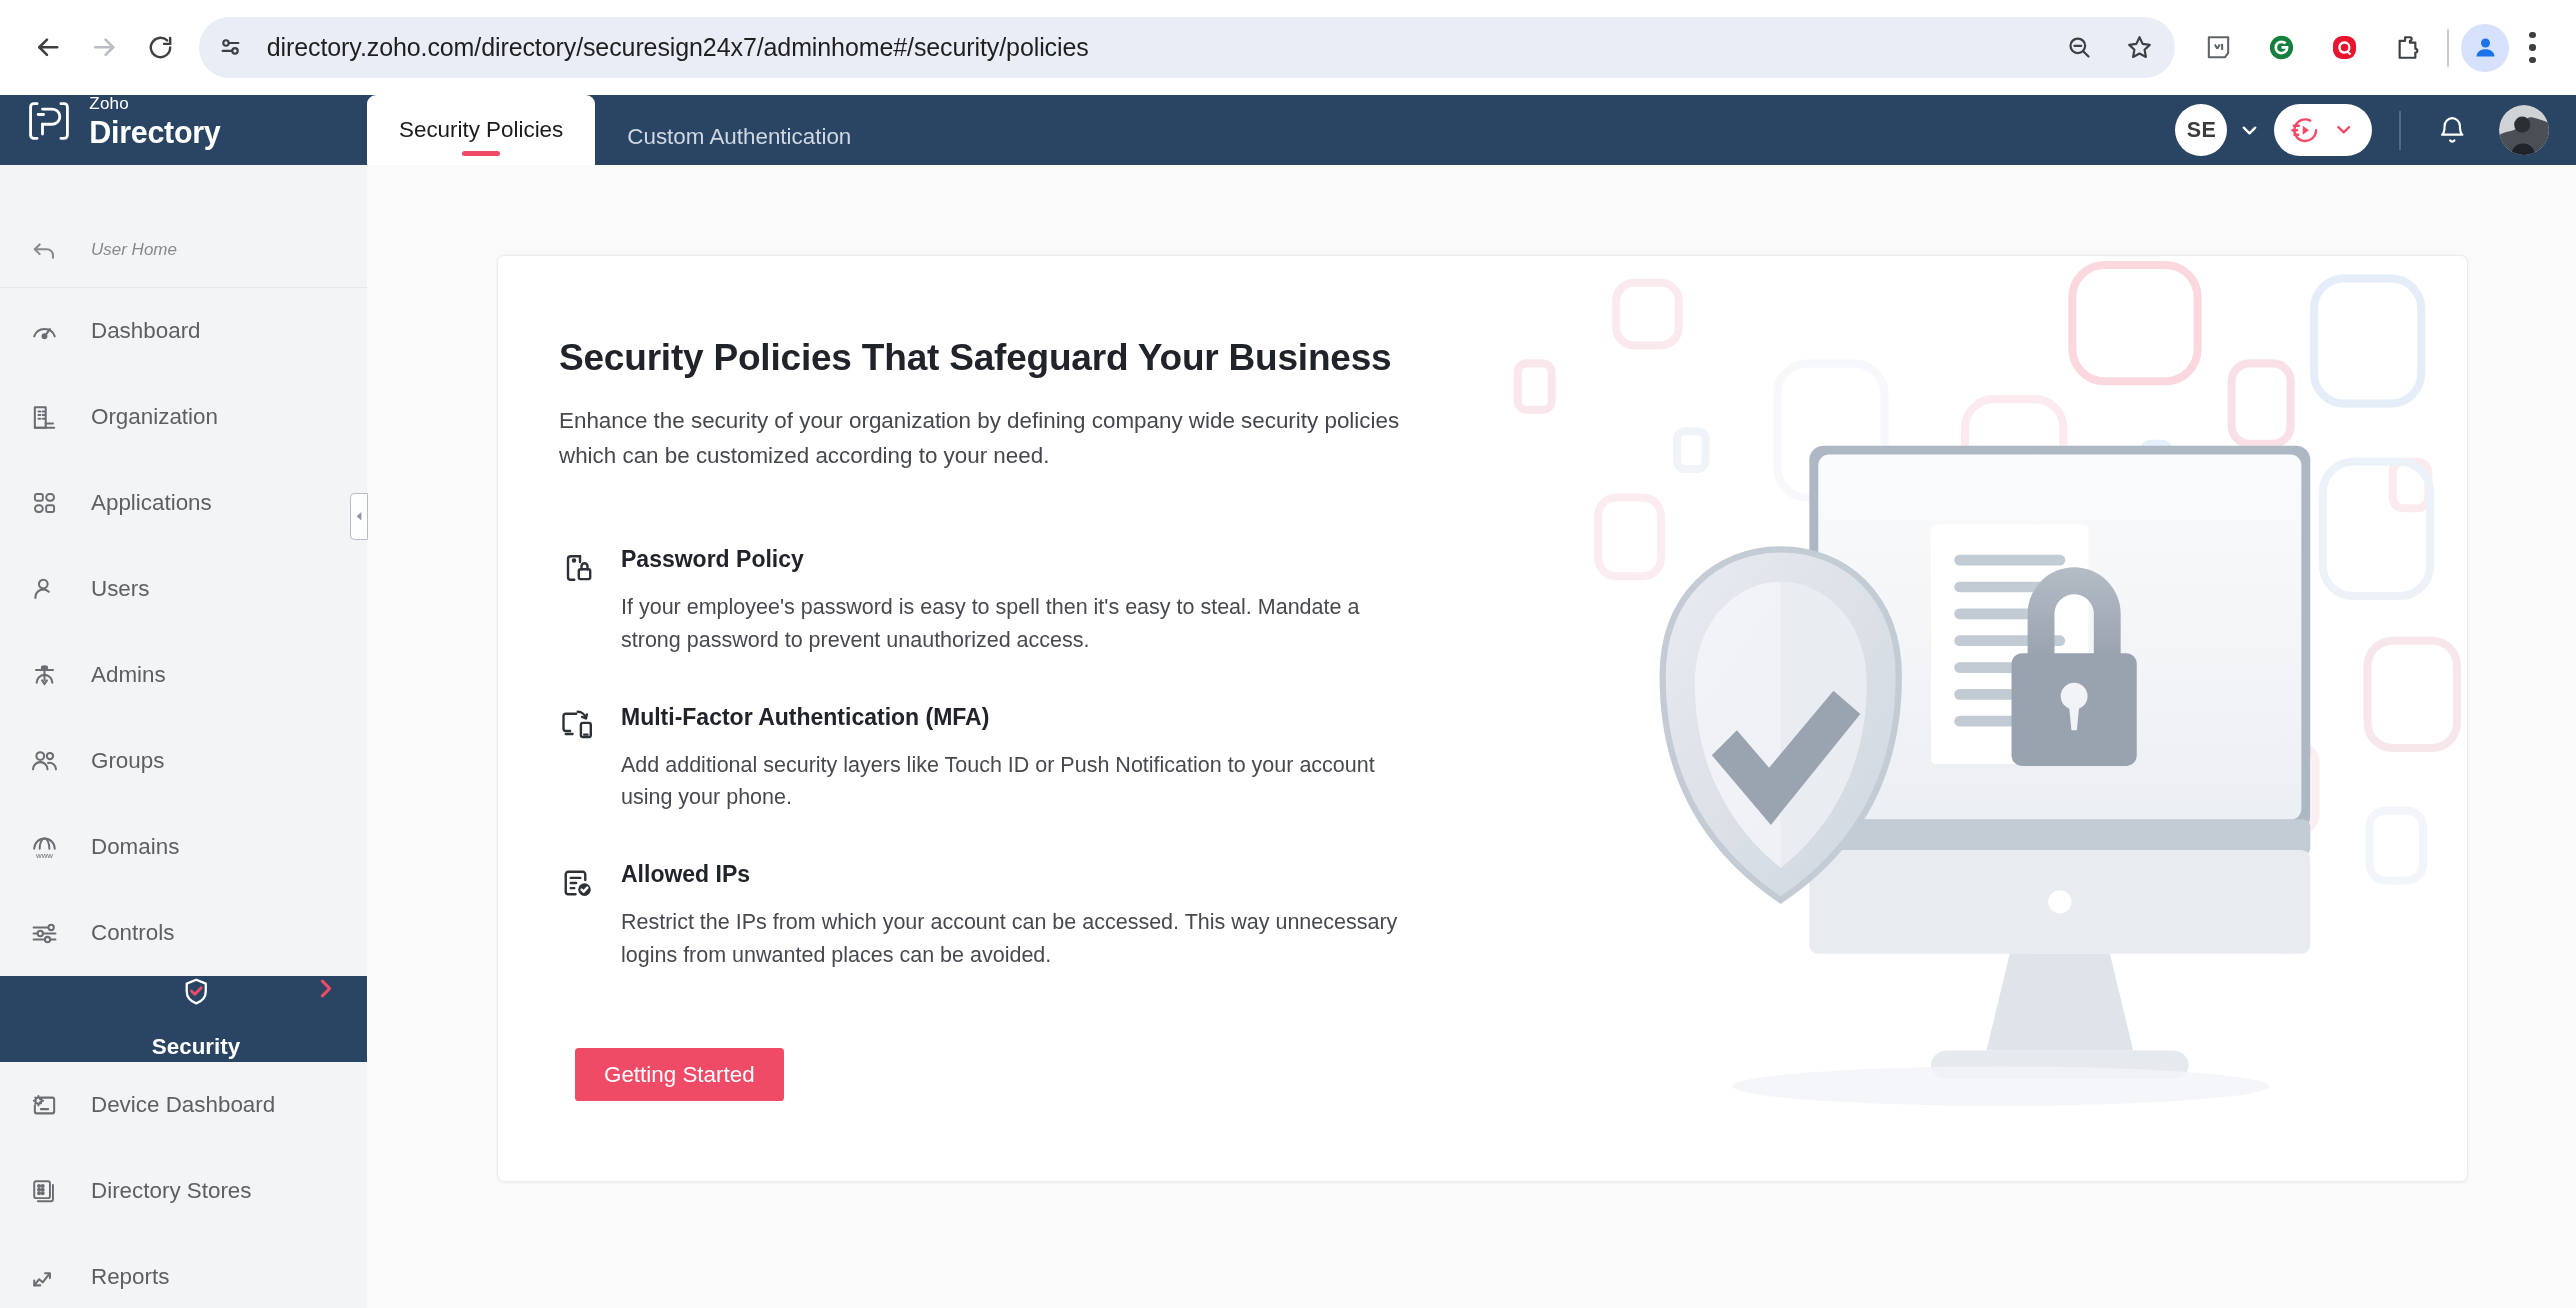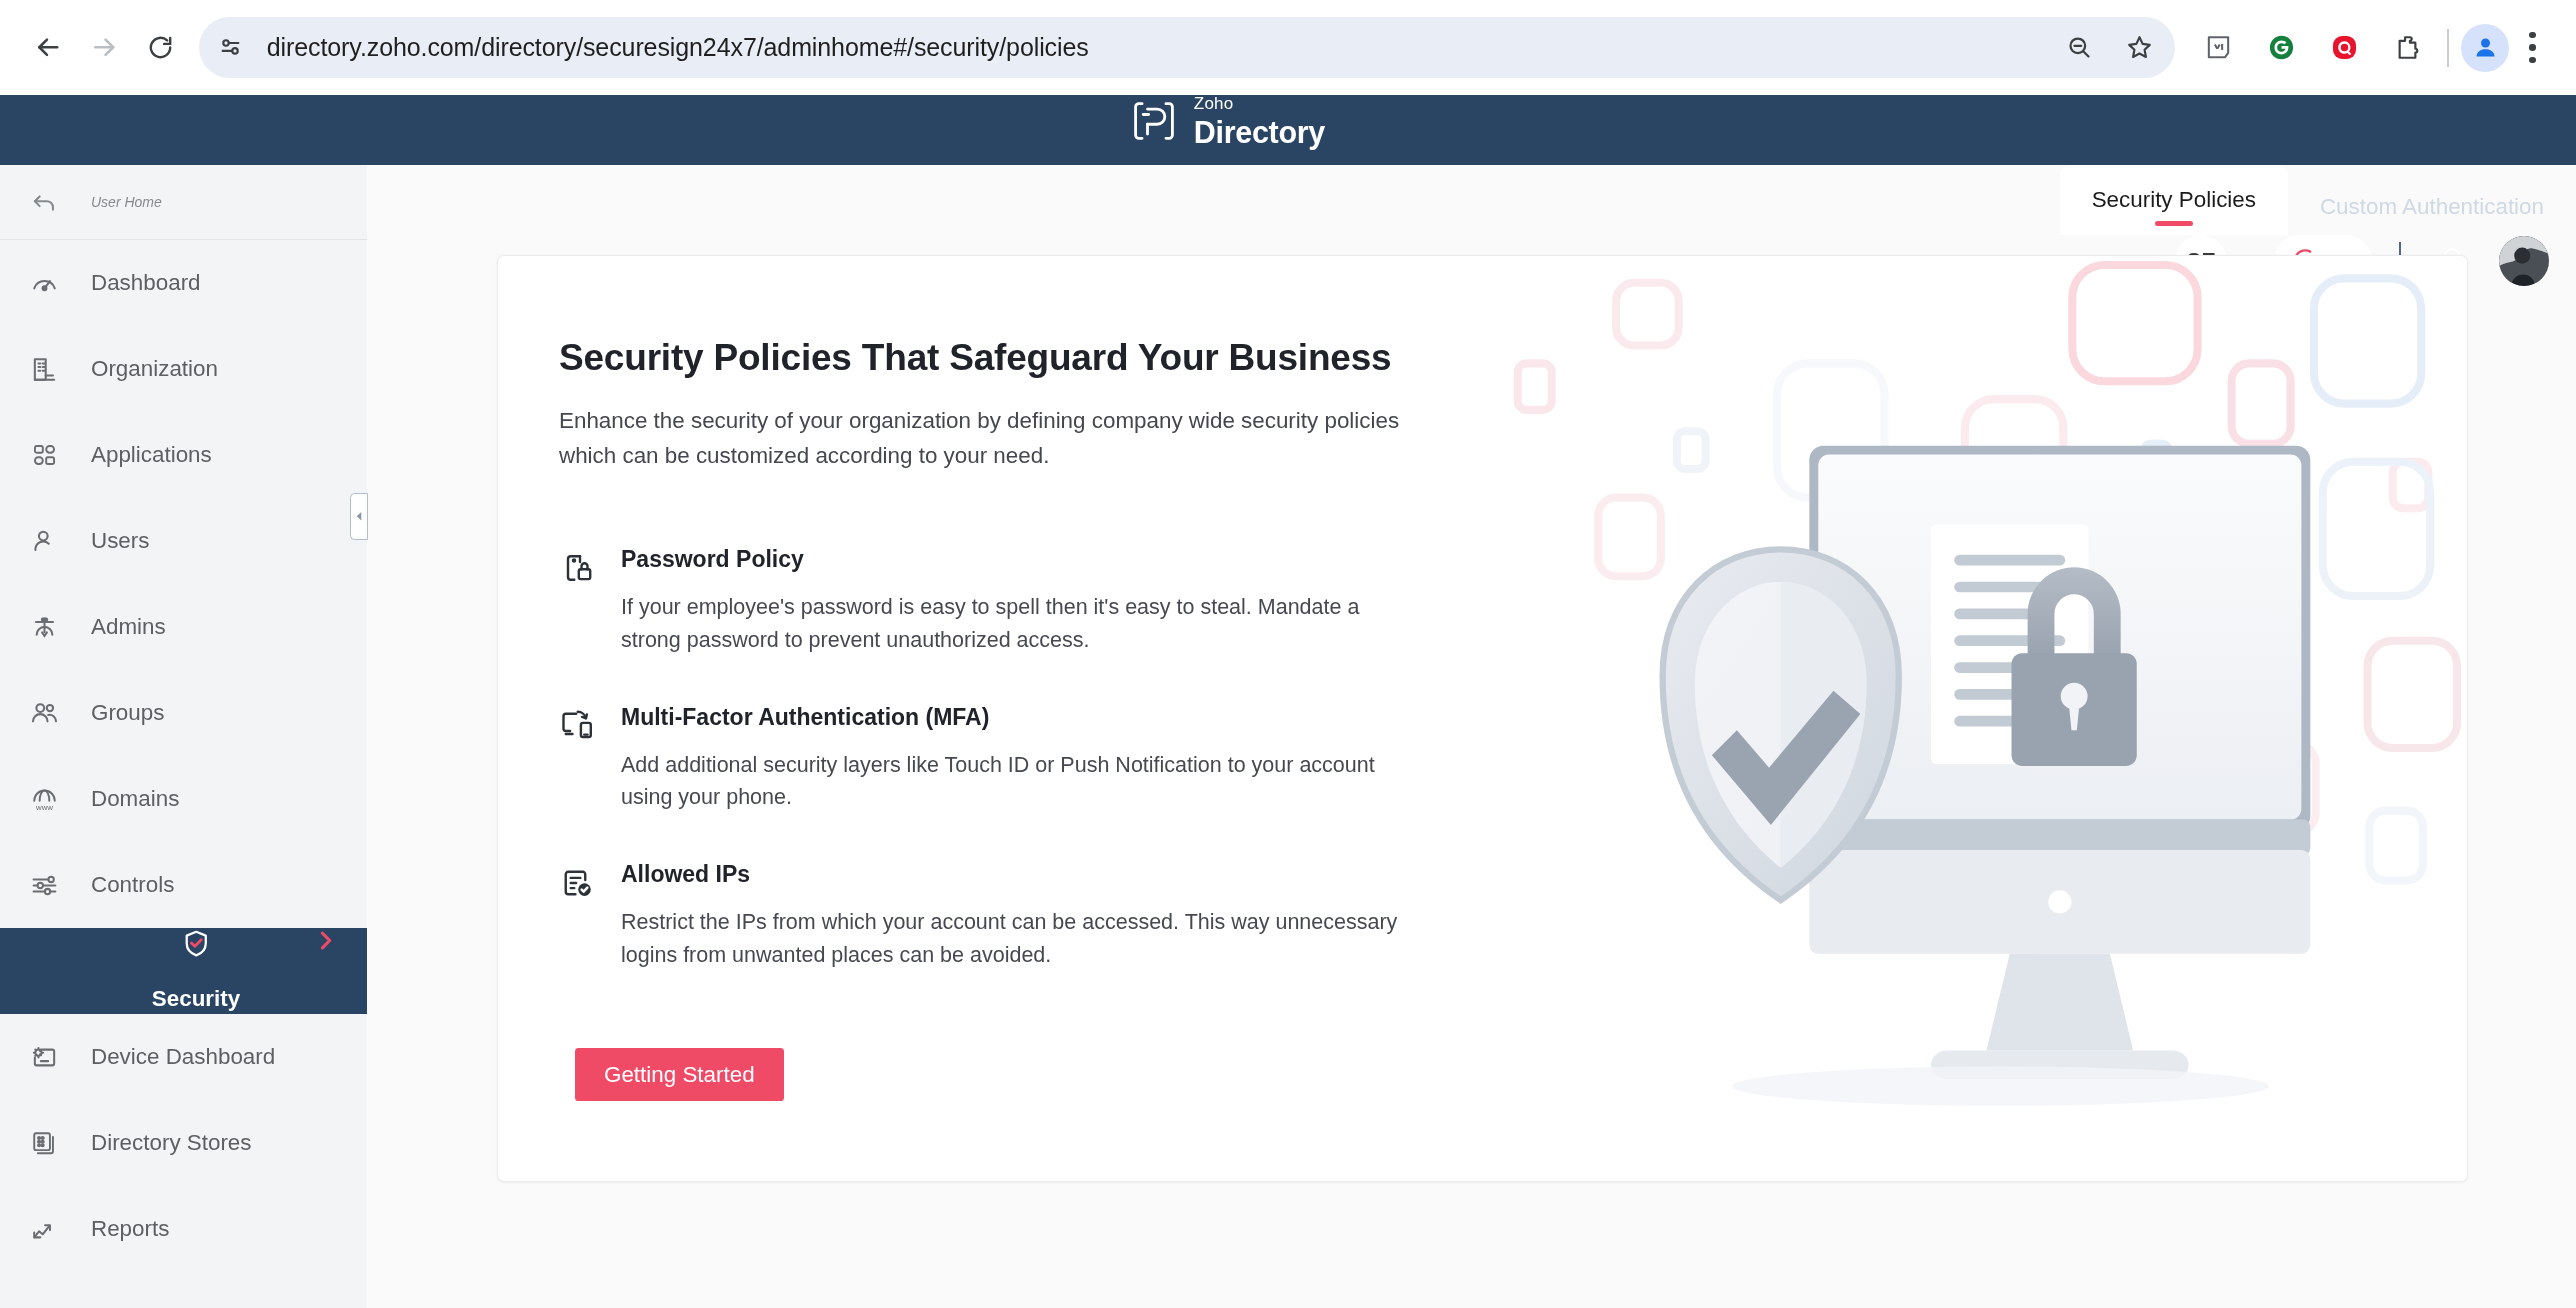--- a/index.html
+++ b/index.html
@@ -64,21 +64,20 @@
   }
   .kebab { width: 47px; display: flex; flex-direction: column; align-items: center; gap: 6.3px; flex: none; }
   .kebab i { width: 6.3px; height: 6.3px; border-radius: 50%; background: #3c4043; display: block; }
 
   
   .app-header {
     height: 70px; width: 100%;
     background: #2a4563;
     display: flex; align-items: flex-end;
     position: relative;
-    flex-direction: column;
   }
   .brand {
     width: 367px; flex: none;
     display: flex; align-items: center; gap: 14.3px;
     padding: 0 0 18px 23px;
     align-self: center;
   }
   .brand-mark { width: 52px; height: 52px; flex: none; }
   .brand-text { display: flex; flex-direction: column; line-height: 1; color: #fff; }
   .brand-top { font-size: 17px; letter-spacing: 0.2px; margin-bottom: 4.5px; }
@@ -147,21 +146,21 @@
   .side-item {
     height: 86px;
     display: flex; align-items: center;
     padding-left: 25px; gap: 27px;
     color: #5d6063; font-size: 22.4px;
     position: relative;
   }
   .side-item.userhome {
     height: 75px;
     border-bottom: 0.9px solid #e4e6e9;
-    font-style: italic; color: #86898d; font-size: 14px;
+    font-style: italic; color: #86898d; font-size: 17px; margin-top: 48px;
   }
   .side-item .si-icon {
     width: 39px; flex: none;
     display: flex; align-items: center; justify-content: center;
   }
   .side-item.active {
     background: #2a4563;
     color: #ffffff; font-weight: bold; flex-direction: column;
   }
   .side-item.active .si-arrow {

